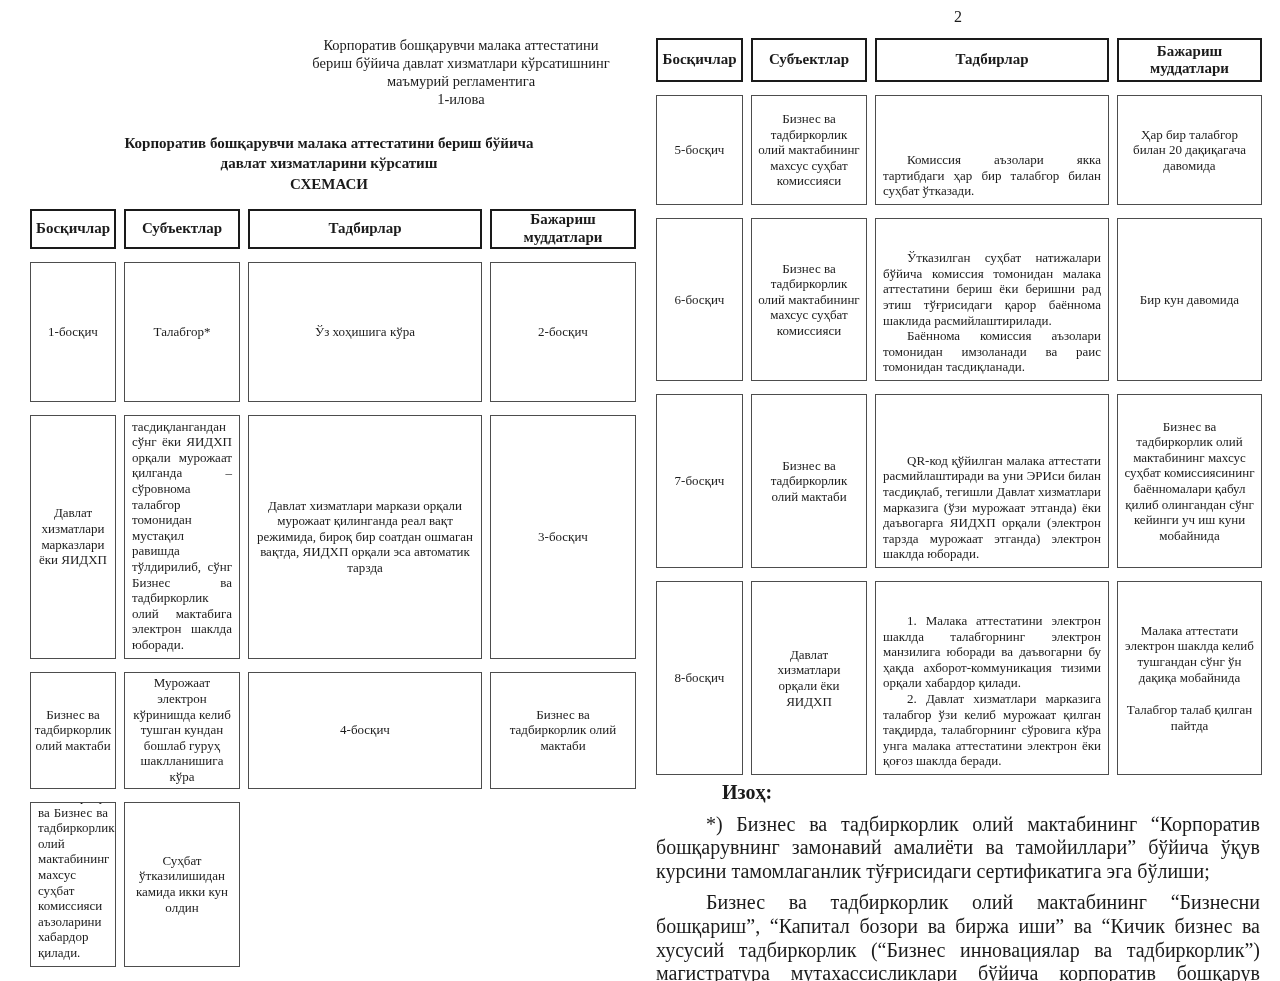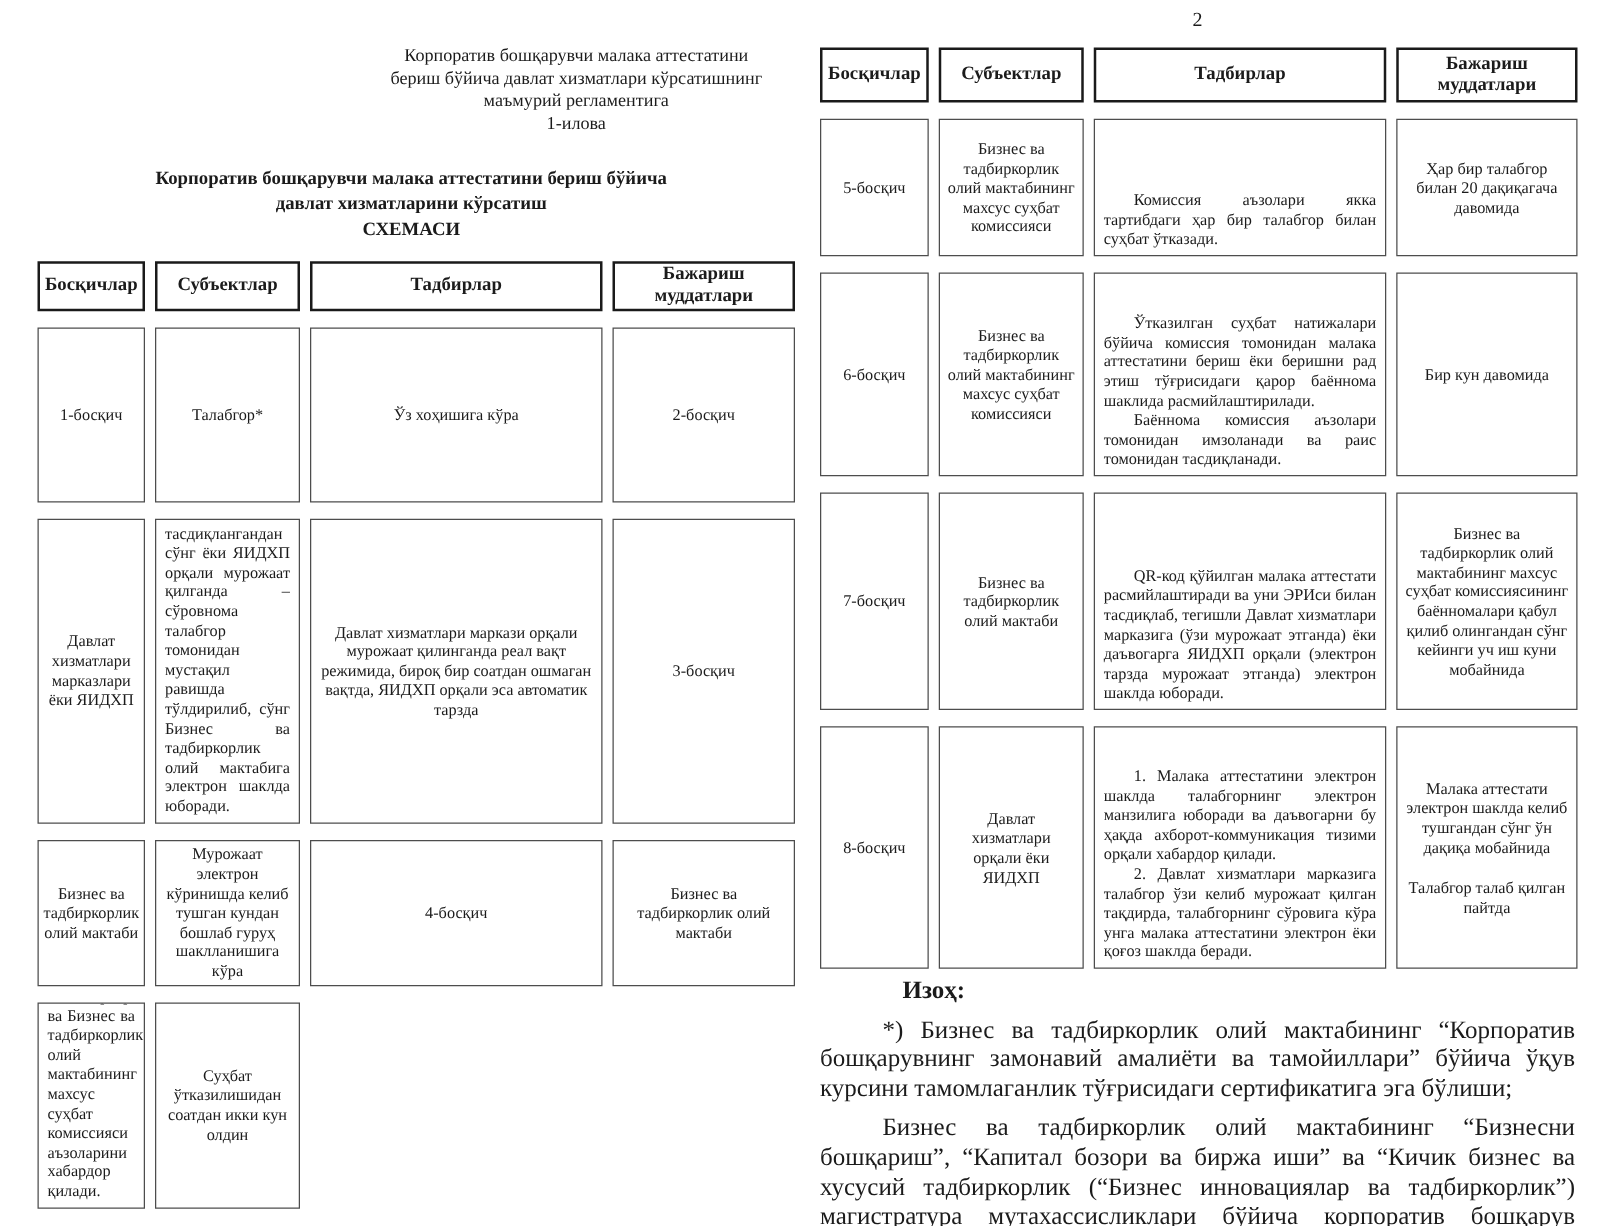--- a/index.html
+++ b/index.html
@@ -132,21 +132,21 @@
       <div class="cell deadline">
         <p>Мурожаат электрон кўринишда келиб тушган кундан бошлаб гуруҳ шаклланишига кўра</p>
       </div>
 
       <div class="cell stage">4-босқич</div>
       <div class="cell subject">Бизнес ва тадбиркорлик олий мактаби</div>
       <div class="cell actions">
         <p>Шаклланган талабгорлар рўйхатига асосан суҳбат ўтказиладиган сана ва жой ҳақидаги маълумотни ўз веб-сайтида эълон қилади, талабгорларни ва Бизнес ва тадбиркорлик олий мактабининг махсус суҳбат комиссияси аъзоларини хабардор қилади.</p>
       </div>
       <div class="cell deadline">
-        <p>Суҳбат ўтказилишидан соатдан икки кун олдин</p>
+        <p>Суҳбат ўтказилишидан камида икки кун олдин</p>
       </div>
     </div>
   </div>
 
   <div class="col col-right">
 
     <div class="page-num">2</div>
 
     <div class="tbl tbl-right">
 

